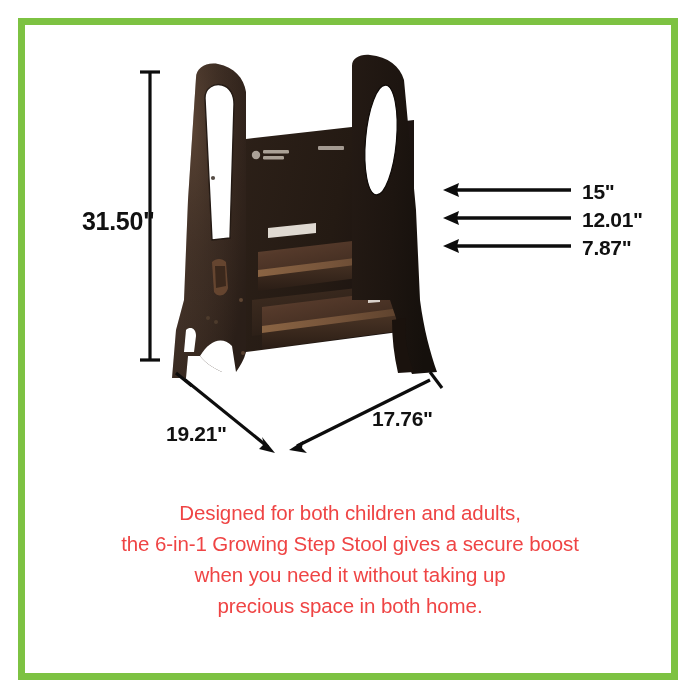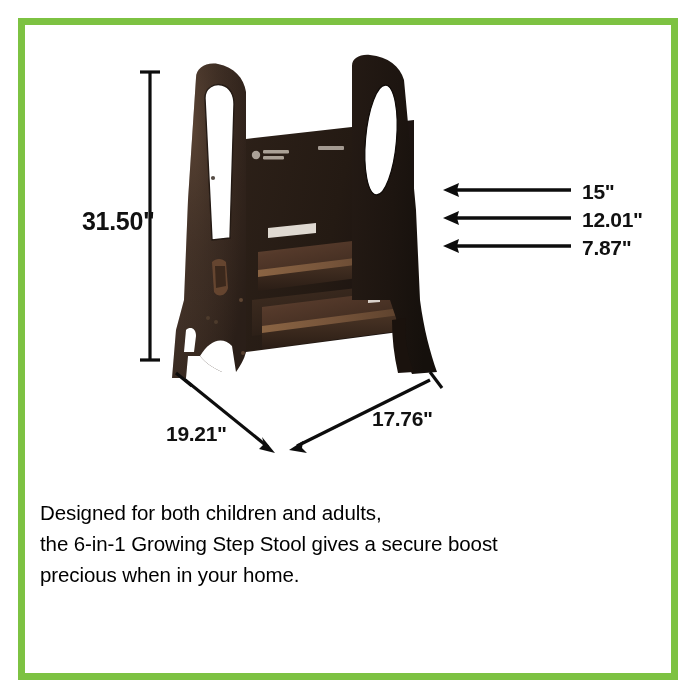--- a/index.html
+++ b/index.html
@@ -83,22 +83,22 @@
     left: 372px;
     top: 407px;
     font-size: 21px;
   }
   
   #caption {
     position: absolute;
     left: 40px;
     top: 497px;
     width: 620px;
-    text-align: left;
-    color: #000000;
+    text-align: center;
+    color: #ef4444;
     font-family: "Liberation Sans", sans-serif;
     font-size: 20.5px;
     line-height: 31px;
     font-weight: 400;
     letter-spacing: -0.1px;
   }
   #caption .cap-line {
     display: block;
   }
 </style>
@@ -322,18 +322,19 @@
 
     <div class="dim-label" id="label-depth">19.21"</div>
 
     <div class="dim-label" id="label-width">17.76"</div>
 
   </div>
 
   <div id="caption">
     <span class="cap-line">Designed for both children and adults,</span>
     <span class="cap-line">the 6-in-1 Growing Step Stool gives a secure boost</span>
-    <span class="cap-line">precious when in your home.</span>
+    <span class="cap-line">when you need it without taking up</span>
+    <span class="cap-line">precious space in both home.</span>
   </div>
 
   <div id="frame"></div>
 
 </div>
 
 </body></html>

